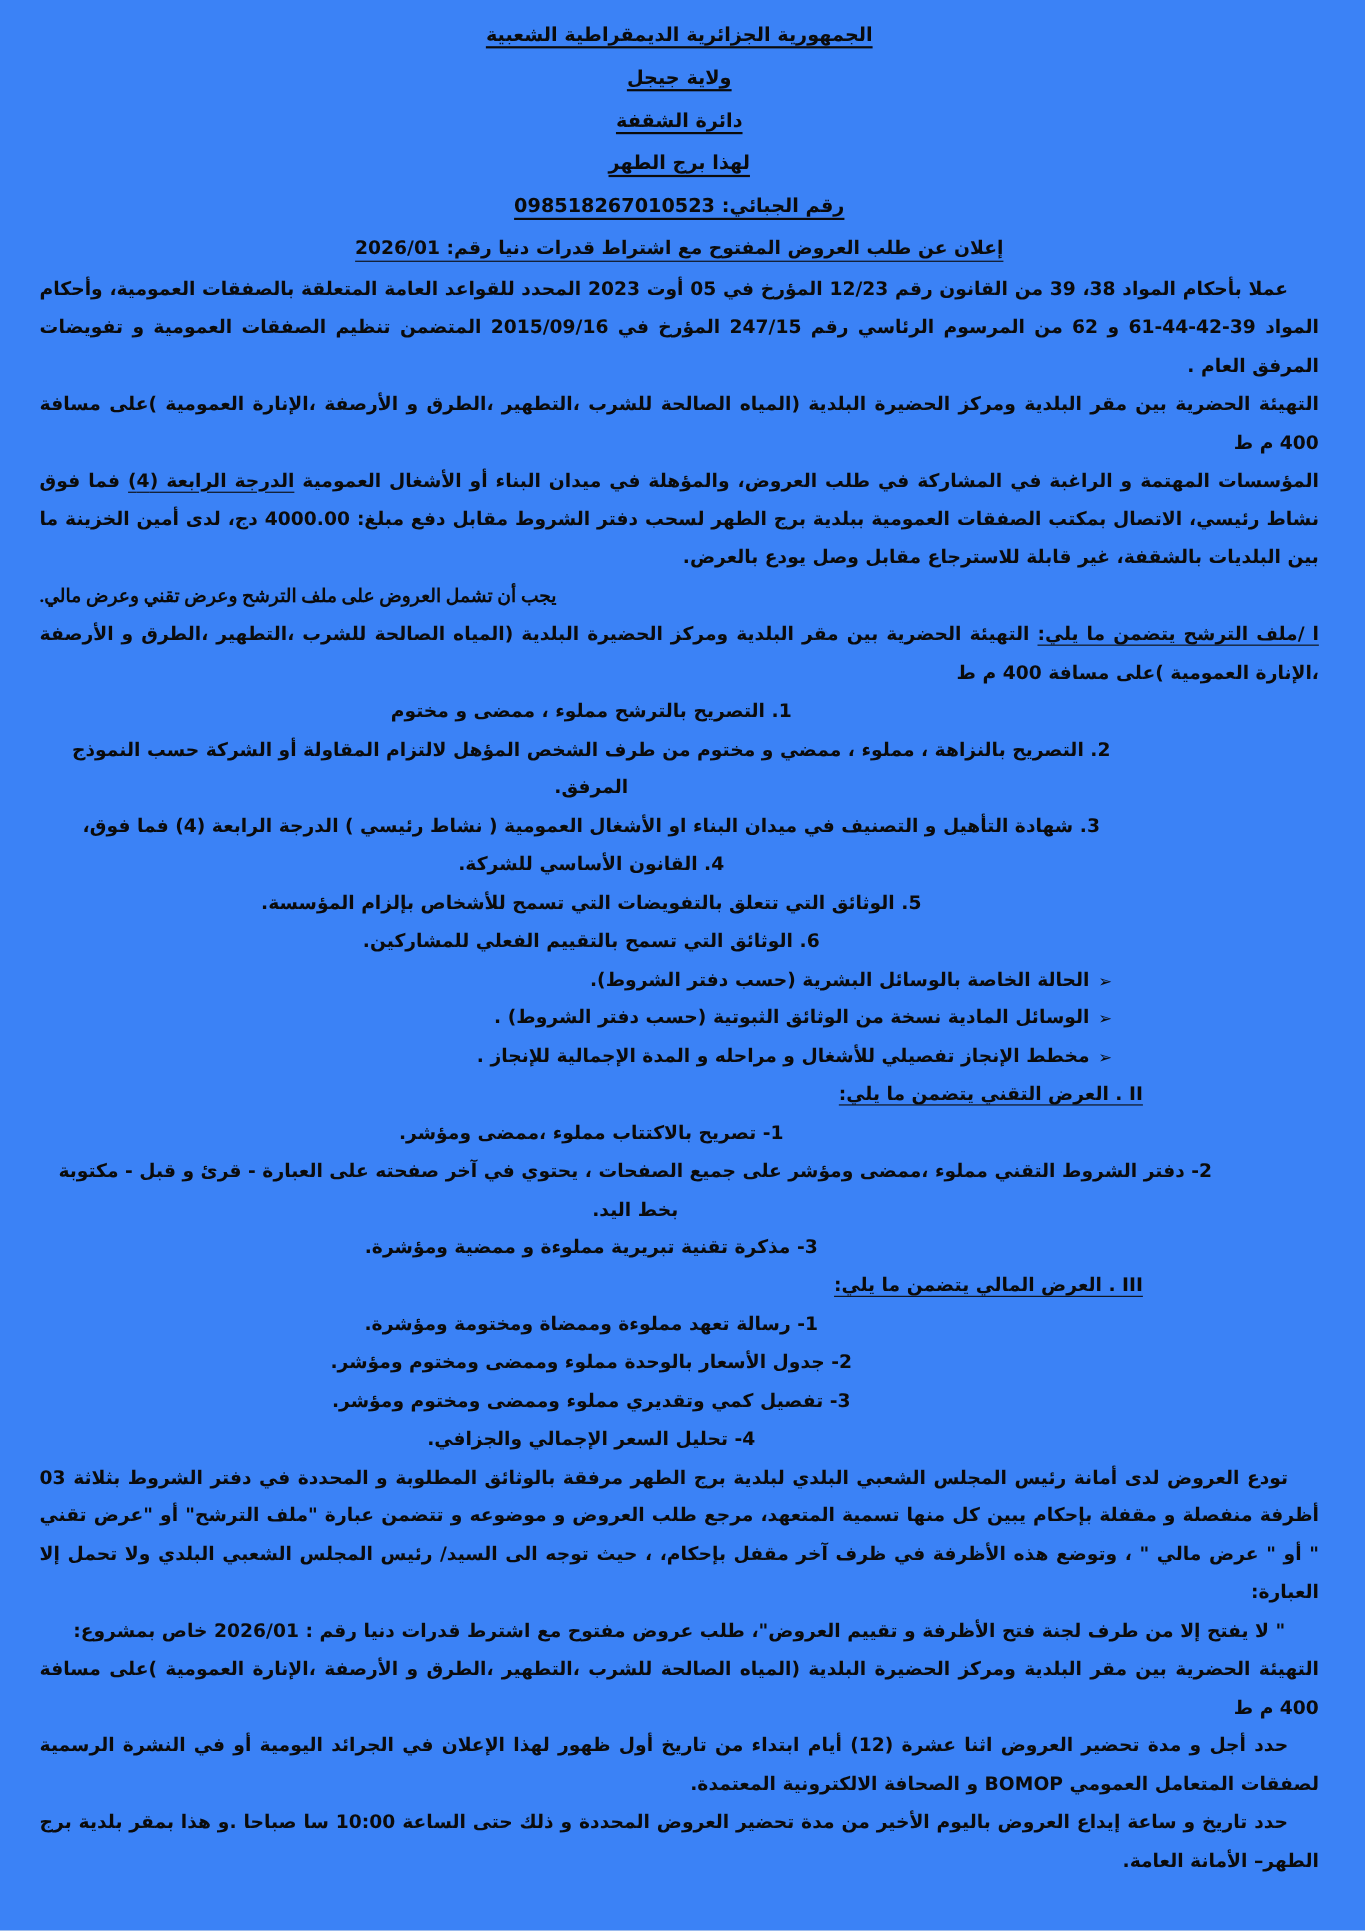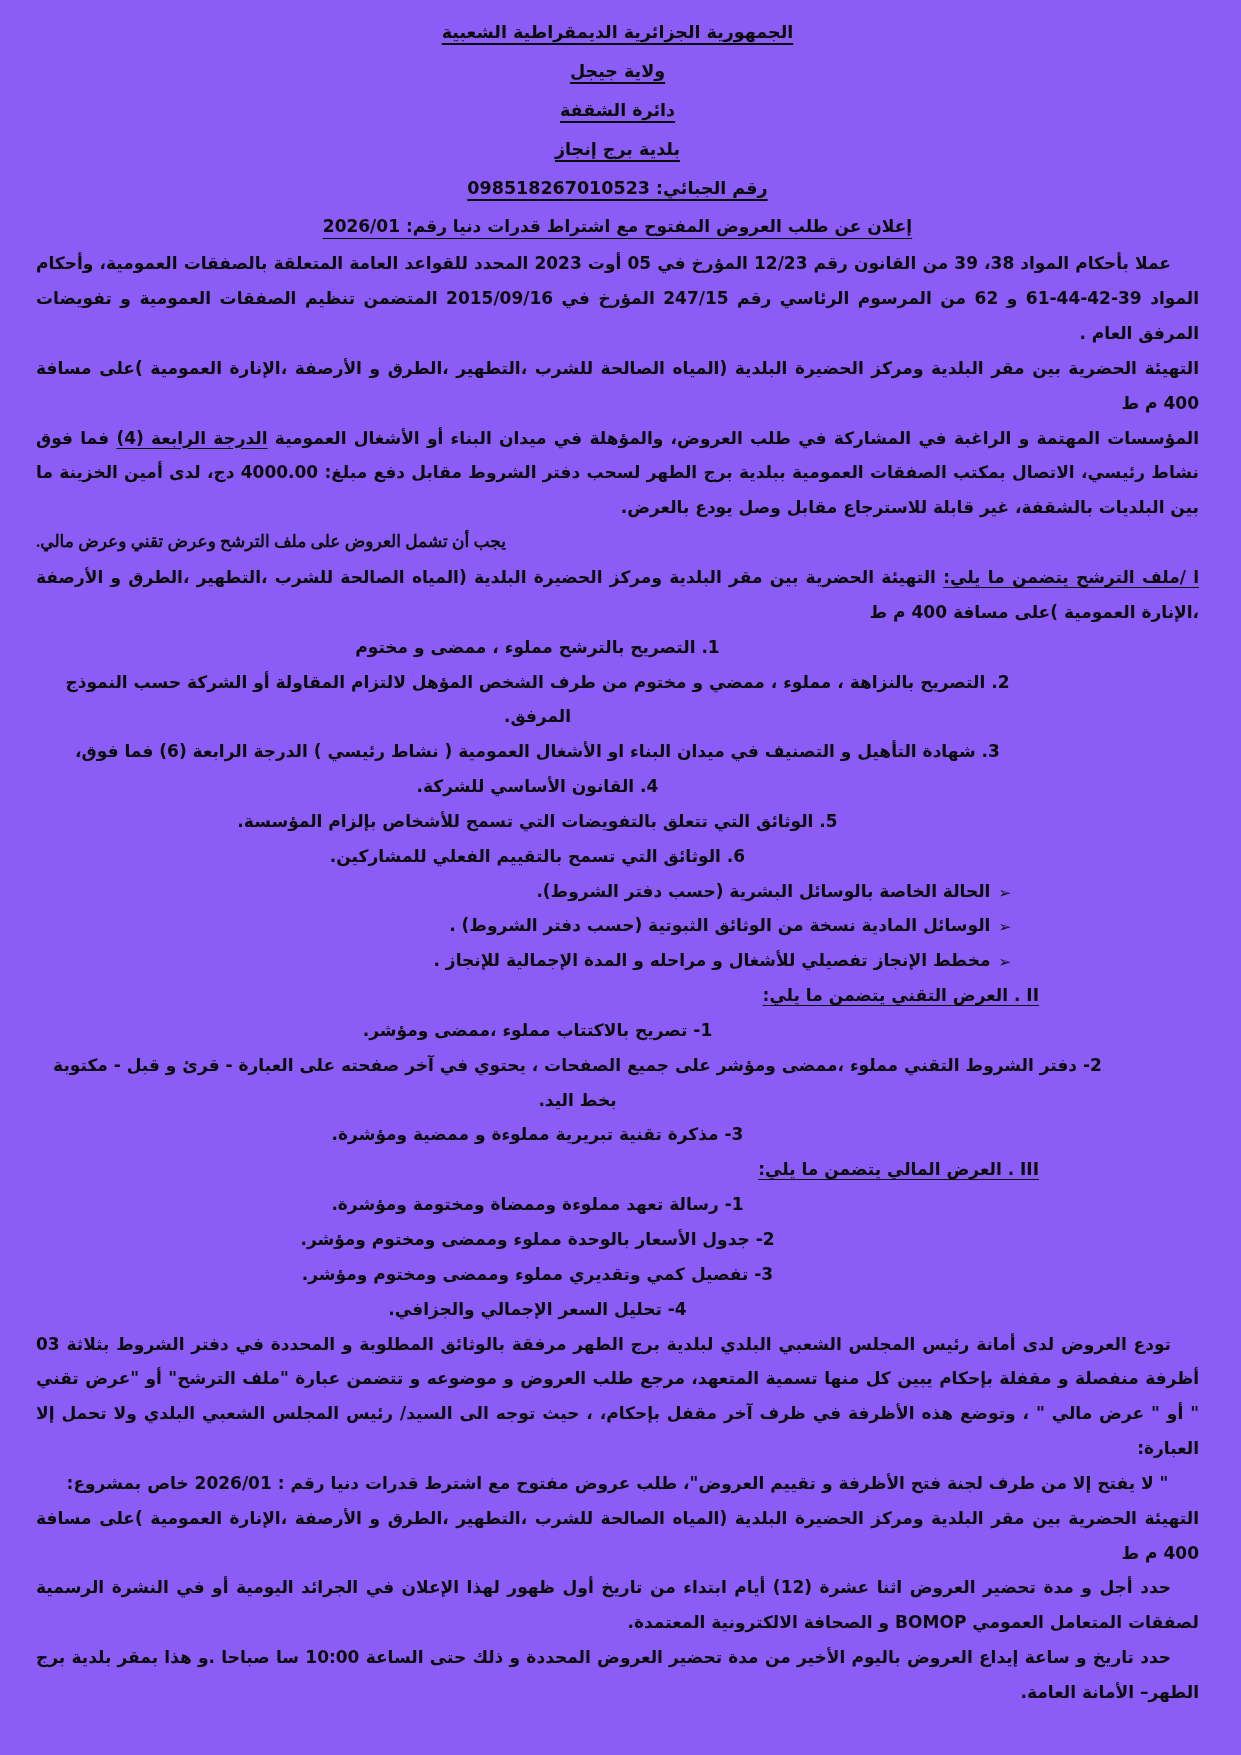--- a/index.html
+++ b/index.html
@@ -1,20 +1,20 @@
 <!DOCTYPE html>
 <html><head>
 <meta charset="utf-8">
 <style>
   html,body { margin:0; padding:0; background:#e8e8e8; }
   .page {
     position:relative;
     width:1241px; height:1755px;
     margin:0 auto;
-    background:#8b5cf6;
+    background:#3b82f6;
     color:#0b0b0b;
     box-sizing:border-box;
     padding:22px 42px 8px 36px;
     font-family:"DejaVu Sans", sans-serif;
     direction:rtl;
     overflow:hidden;
   }
   .hdr { text-align:center; font-weight:bold; font-size:17.5px; line-height:1.25; margin:0 0 17px 0; }
   .hdr span { text-decoration:underline; text-underline-offset:5px; text-decoration-thickness:1.5px; }
   .title { text-align:center; font-weight:bold; font-size:17px; margin:4px 0 10px 0; }
@@ -30,35 +30,35 @@
   .secheadline { text-align:right; padding-right:160px; }
 </style>
 </head>
 <body>
 
 <div class="page" lang="ar">
 
   <div class="hdr"><span>الجمهورية الجزائرية الديمقراطية الشعبية</span></div>
   <div class="hdr"><span>ولاية جيجل</span></div>
   <div class="hdr"><span>دائرة الشقفة</span></div>
-  <div class="hdr"><span>بلدية برج إنجاز</span></div>
+  <div class="hdr"><span>لهذا برج الطهر</span></div>
   <div class="hdr"><span>رقم الجبائي: 098518267010523</span></div>
 
   <div class="title"><span>إعلان عن طلب العروض المفتوح مع اشتراط قدرات دنيا  رقم: 2026/01</span></div>
 
   <p class="indent">عملا بأحكام المواد 38، 39 من القانون رقم 12/23 المؤرخ في 05 أوت 2023 المحدد للقواعد العامة المتعلقة بالصفقات العمومية، وأحكام المواد 39-42-44-61 و 62 من المرسوم الرئاسي رقم 247/15 المؤرخ في 2015/09/16 المتضمن تنظيم الصفقات العمومية و تفويضات المرفق العام .</p>
   <p>التهيئة الحضرية بين مقر البلدية ومركز الحضيرة البلدية (المياه الصالحة للشرب ،التطهير ،الطرق و الأرصفة ،الإنارة العمومية )على  مسافة 400 م ط</p>
   <p><span>المؤسسات المهتمة و الراغبة في المشاركة في طلب العروض، والمؤهلة في ميدان البناء أو الأشغال العمومية </span><span class="u">الدرجة الرابعة (4)</span><span> فما فوق نشاط رئيسي، الاتصال بمكتب الصفقات العمومية ببلدية برج الطهر لسحب دفتر الشروط مقابل دفع مبلغ: 4000.00 دج، لدى أمين الخزينة ما بين البلديات بالشقفة، غير قابلة للاسترجاع مقابل وصل يودع بالعرض.</span></p>
   <p class="rightline" style="padding-right:170px;">يجب أن تشمل العروض على ملف الترشح وعرض تقني وعرض مالي.</p>
 
   <p><span class="u">ا /ملف الترشح يتضمن ما يلي:</span><span> التهيئة الحضرية بين مقر البلدية ومركز الحضيرة البلدية (المياه الصالحة للشرب ،التطهير ،الطرق و الأرصفة ،الإنارة العمومية )على  مسافة 400 م ط</span></p>
 
   <p class="listline">1. التصريح بالترشح مملوء ، ممضى و مختوم</p>
   <p class="listline">2. التصريح بالنزاهة ، مملوء ، ممضي و مختوم من طرف الشخص المؤهل لالتزام المقاولة أو الشركة حسب  النموذج المرفق.</p>
-  <p class="listline">3. شهادة التأهيل و التصنيف في ميدان البناء او الأشغال العمومية ( نشاط رئيسي ) الدرجة الرابعة (6) فما فوق،</p>
+  <p class="listline">3. شهادة التأهيل و التصنيف في ميدان البناء او الأشغال العمومية ( نشاط رئيسي ) الدرجة الرابعة (4) فما فوق،</p>
   <p class="listline">4. القانون الأساسي للشركة.</p>
   <p class="listline">5. الوثائق التي تتعلق بالتفويضات التي تسمح للأشخاص بإلزام المؤسسة.</p>
   <p class="listline">6. الوثائق التي تسمح بالتقييم الفعلي للمشاركين.</p>
 
   <p class="bulletline"><span class="bullet-glyph">➢</span><span>الحالة الخاصة بالوسائل البشرية (حسب دفتر الشروط).</span></p>
   <p class="bulletline"><span class="bullet-glyph">➢</span><span>الوسائل المادية نسخة من الوثائق الثبوتية (حسب دفتر الشروط) .</span></p>
   <p class="bulletline"><span class="bullet-glyph">➢</span><span>مخطط الإنجاز تفصيلي للأشغال و مراحله و المدة الإجمالية للإنجاز .</span></p>
 
   <p class="secheadline"><span class="u">II .  العرض التقني يتضمن ما يلي:</span></p>
   <p class="listline">1- تصريح بالاكتتاب مملوء ،ممضى ومؤشر.</p>

